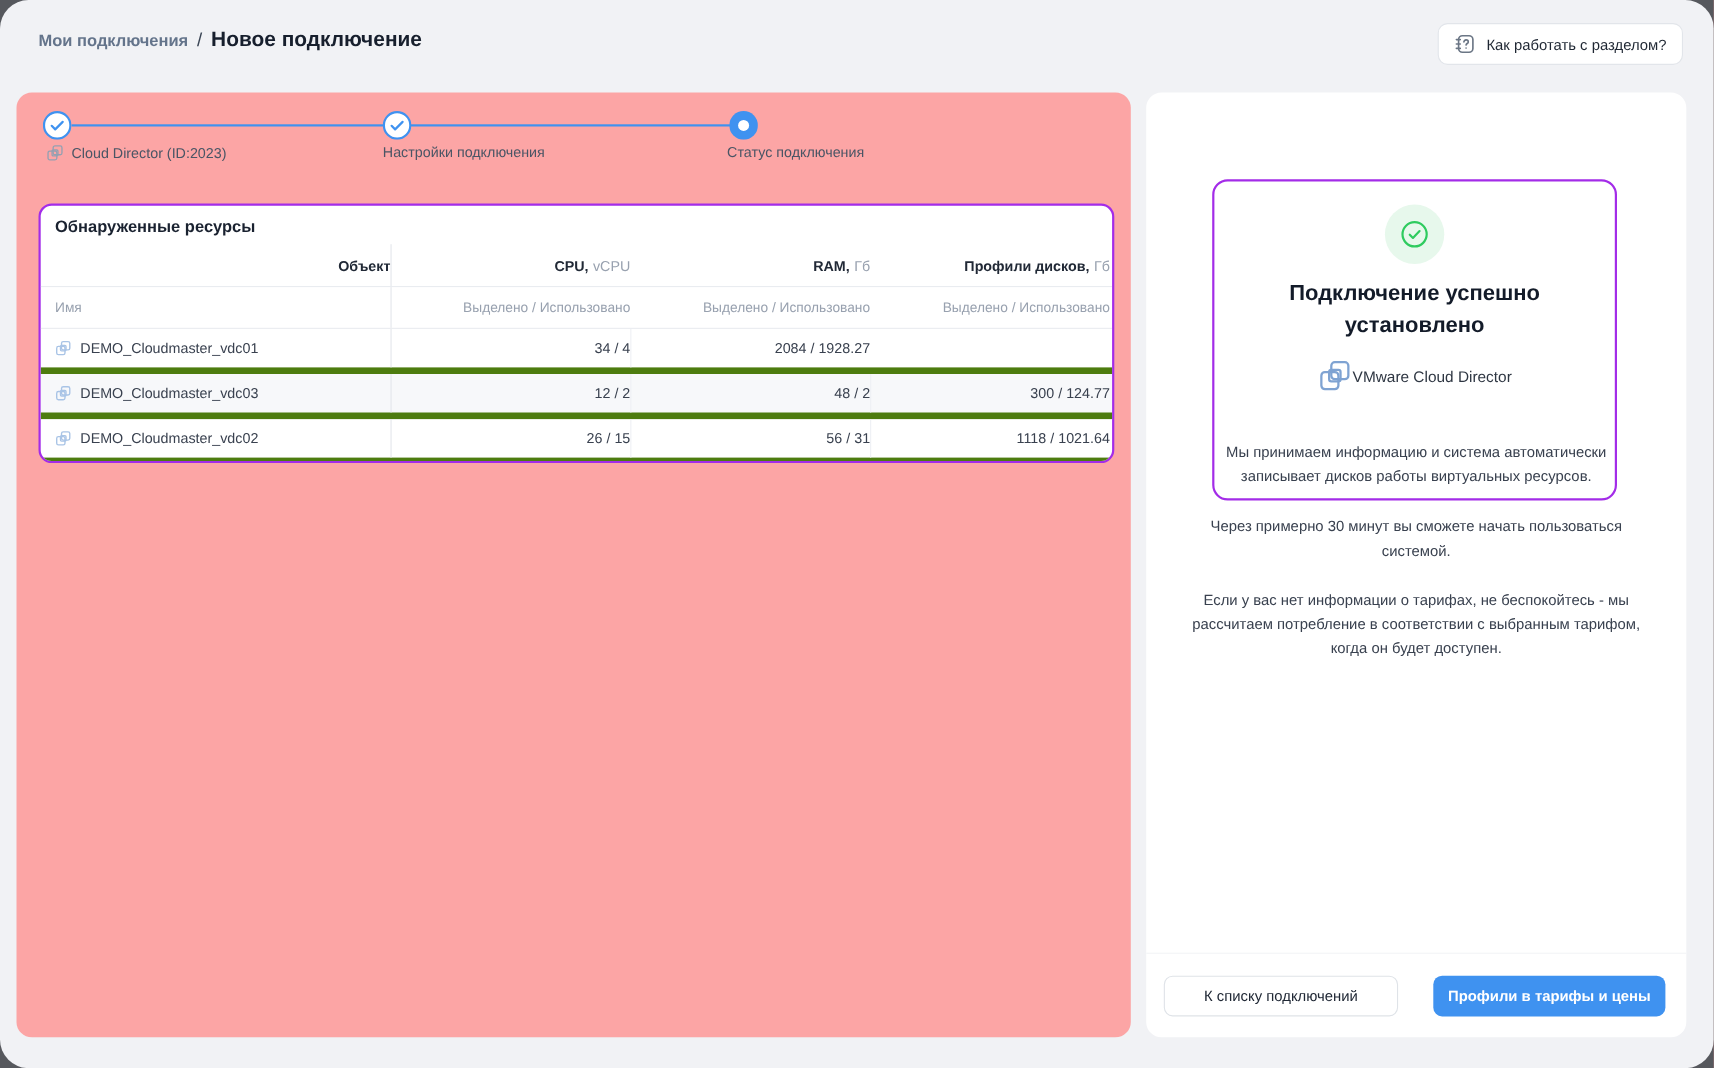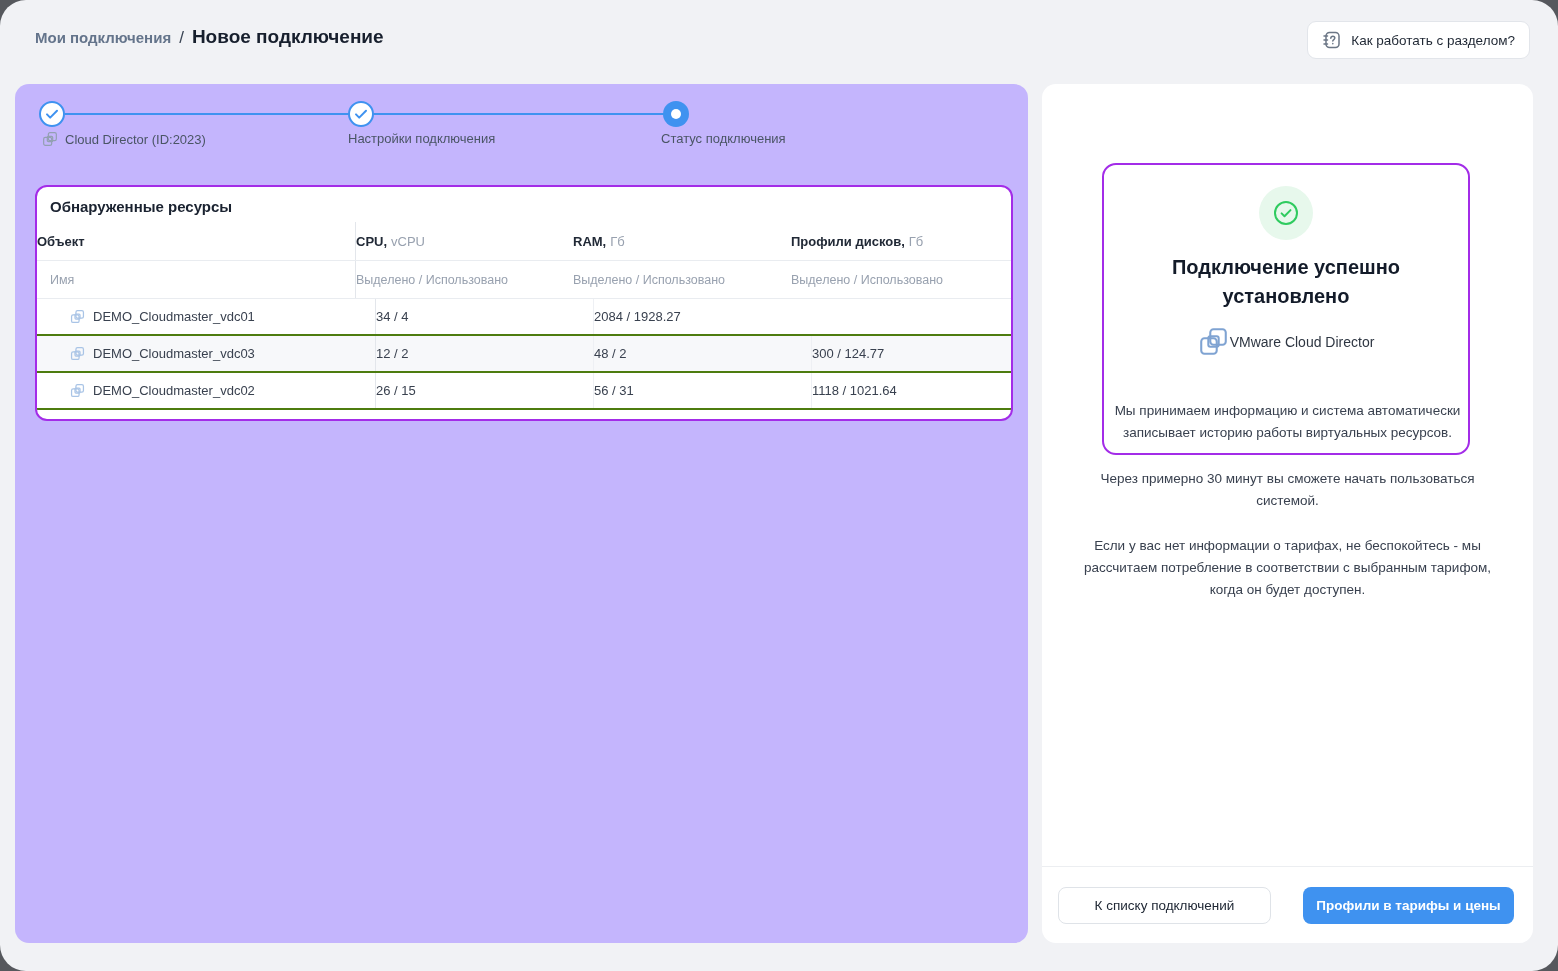--- a/index.html
+++ b/index.html
@@ -22,21 +22,21 @@
   .help-btn {
     position:absolute; right:28px; top:21px; height:38px;
     display:flex; align-items:center; gap:9px; padding:0 14px;
     background:#FFFFFF; border:1px solid #E2E5EA; border-radius:9px;
     font-size:13.5px; color:#1F2733; cursor:pointer; box-sizing:border-box;
   }
 
   
   .left-card {
     position:absolute; left:15px; top:84px; width:1013px; height:859px;
-    background:#c4b5fd; border-radius:14px;
+    background:#fca5a5; border-radius:14px;
   }
   .right-panel {
     position:absolute; left:1042px; top:84px; width:491px; height:859px;
     background:#fff; border-radius:14px;
   }
 
   
   .stepper { position:absolute; left:0; top:0; width:100%; height:80px; }
   .step-line { position:absolute; left:50px; top:29px; width:611px; height:2px; background:#3F92F0; }
   .step-circle { position:absolute; top:17px; width:26px; height:26px; cursor:pointer; }
@@ -52,24 +52,24 @@
   .resources-box {
     position:absolute; left:20px; top:101px; width:978px; height:236px;
     border:2px solid #A32CE8; border-radius:12px; background:#fff; box-sizing:border-box;
     overflow:hidden;
   }
   .resources-title { margin:11px 0 7px 13px; font-size:15px; font-weight:700; color:#1A2230; }
 
   .tr { display:grid; grid-template-columns:318px 218px 218px 218px; align-items:center; }
   .th-row  { height:38px; border-bottom:1px solid #E9ECF0; }
   .sub-row { height:37px; border-bottom:1px solid #E9ECF0; }
-  .data-row{ height:35px; border-bottom:2px solid #4d7c0f;padding-left:20px; }
+  .data-row{ height:35px; border-bottom:6px solid #4d7c0f; }
   .data-row.alt { background:#F7F8FA; }
 
-  .td { height:100%; display:flex; align-items:center; justify-content:flex-start; font-size:13px; color:#39414F; box-sizing:border-box; }
+  .td { height:100%; display:flex; align-items:center; justify-content:flex-end; font-size:13px; color:#39414F; box-sizing:border-box; }
   .td.left { justify-content:flex-start; padding-left:13px; gap:8px; }
   .tr .td:nth-child(2) { border-left:1px solid #E3E6EB; }
   .data-row .td:nth-child(3), .data-row .td:nth-child(4) { border-left:1px solid #EEF0F4; }
 
   .col-title { font-weight:700; color:#212936; font-size:13px; }
   .col-unit  { color:#98A1AF; font-size:13px; margin-left:4px; }
   .sub-text  { color:#98A1AF; font-size:12.5px; }
 
   
   .success-card {
@@ -274,21 +274,21 @@
             <rect x="2.5" y="9.5" width="12" height="12" rx="2.5"></rect>
             <rect x="9.5" y="2.5" width="12" height="12" rx="2.5"></rect>
             <rect x="8" y="8" width="8" height="8" rx="1.5"></rect>
           </svg>
         </span>
         <span class="provider-name">VMware Cloud Director</span>
       </div>
     </div>
 
     <div class="info-paragraphs">
-      <p>Мы принимаем информацию и система автоматически записывает историю работы виртуальных ресурсов.</p>
+      <p>Мы принимаем информацию и система автоматически записывает дисков работы виртуальных ресурсов.</p>
       <p>Через примерно 30 минут вы сможете начать пользоваться системой.</p>
       <p>Если у вас нет информации о тарифах, не беспокойтесь - мы рассчитаем потребление в соответствии с выбранным тарифом, когда он будет доступен.</p>
     </div>
 
     <div class="panel-footer">
       <button class="btn btn-secondary">К списку подключений</button>
       <button class="btn btn-primary">Профили в тарифы и цены</button>
     </div>
   </div>
 

